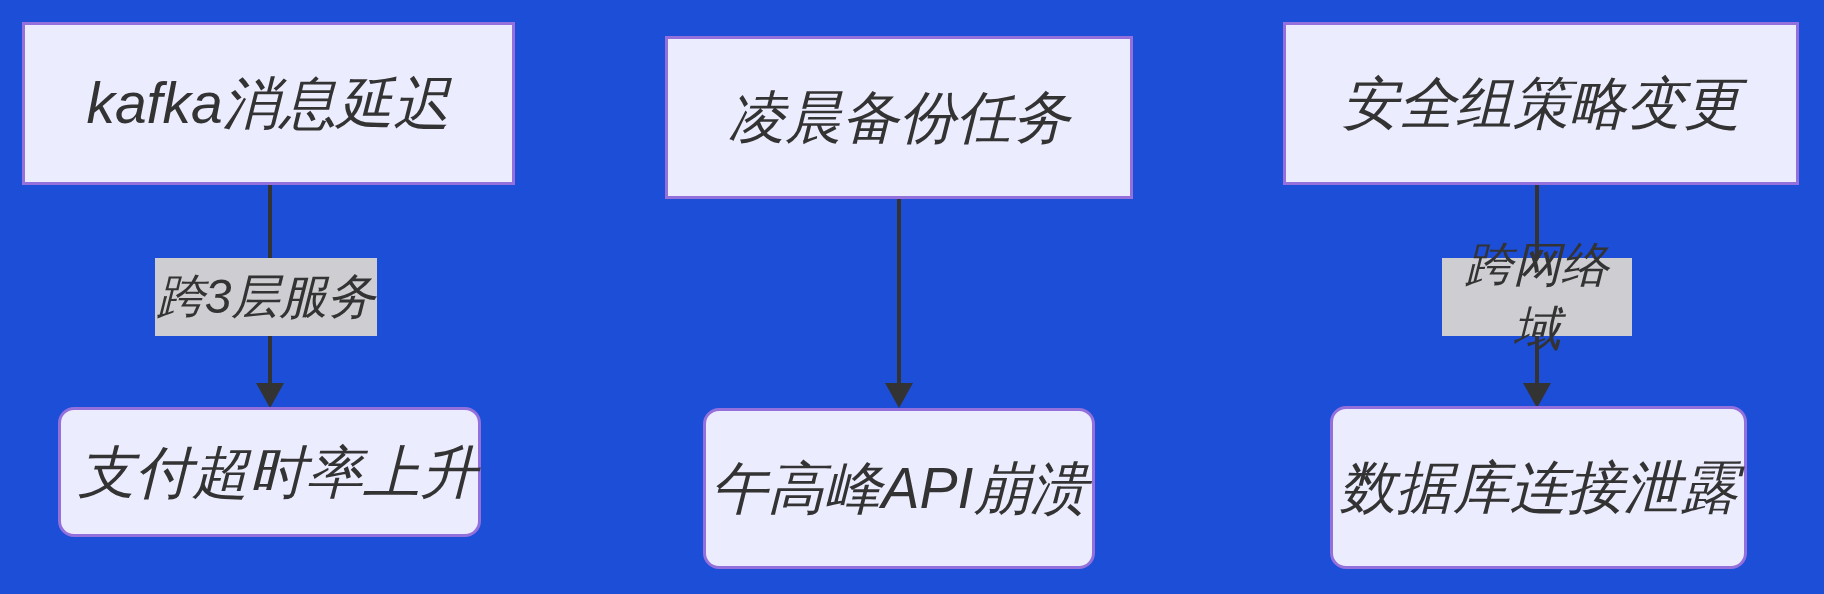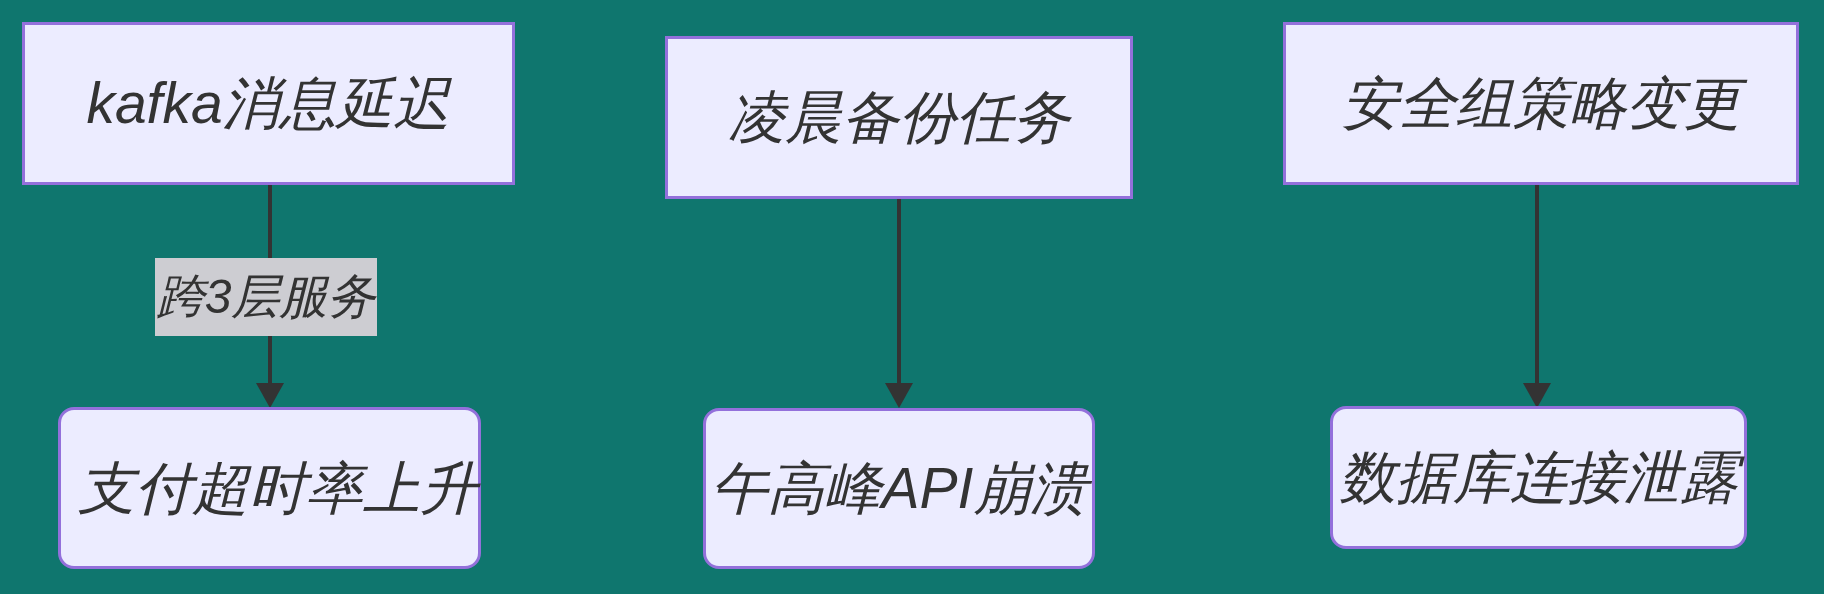--- a/index.html
+++ b/index.html
@@ -5,21 +5,21 @@
   html, body {
     margin: 0;
     padding: 0;
     background: #ffffff;
     font-family: "Liberation Sans", sans-serif;
   }
   .canvas {
     position: relative;
     width: 1824px;
     height: 594px;
-    background: #0f766e;
+    background: #1d4ed8;
     overflow: hidden;
   }
   .node {
     position: absolute;
     box-sizing: border-box;
     background: #ECECFF;
     border: 3px solid #9370DB;
     display: flex;
     align-items: center;
     justify-content: center;
@@ -68,35 +68,38 @@
 <div class="canvas">
 
   <div class="node" style="left:22px; top:22px; width:493px; height:163px;">
     <span>kafka消息延迟</span>
   </div>
   <div class="edge-line" style="left:268px; top:185px; height:205px;"></div>
   <div class="edge-label" style="left:155px; top:258px; width:222px; height:78px;text-align:right;">
     <span>跨3层服务</span>
   </div>
   <div class="arrowhead" style="left:256px; top:383px;"></div>
-  <div class="node rounded" style="left:58px; top:407px; width:423px; height:162px;padding-left:16px;">
+  <div class="node rounded" style="left:58px; top:407px; width:423px; height:130px;padding-left:16px;">
     <span>支付超时率上升</span>
   </div>
 
   <div class="node" style="left:665px; top:22px; width:468px; height:163px;margin-top:14px;">
     <span>凌晨备份任务</span>
   </div>
   <div class="edge-line" style="left:897px; top:185px; height:205px;"></div>
   <div class="arrowhead" style="left:885px; top:383px;"></div>
   <div class="node" style="left:1283px; top:22px; width:516px; height:163px;">
     <span>安全组策略变更</span>
   </div>
 
   <div class="node rounded" style="left:703px; top:408px; width:392px; height:161px;">
     <span>午高峰API崩溃</span>
   </div>
   <div class="edge-line" style="left:1535px; top:185px; height:205px;"></div>
+  <div class="edge-label" style="left:1442px; top:258px; width:190px; height:78px;">
+    <span>跨网络域</span>
+  </div>
   <div class="arrowhead" style="left:1523px; top:383px;"></div>
-  <div class="node rounded" style="left:1330px; top:406px; width:417px; height:143px;">
+  <div class="node rounded" style="left:1330px; top:406px; width:417px; height:163px;">
     <span>数据库连接泄露</span>
   </div>
 
 </div>
 
 </body></html>

